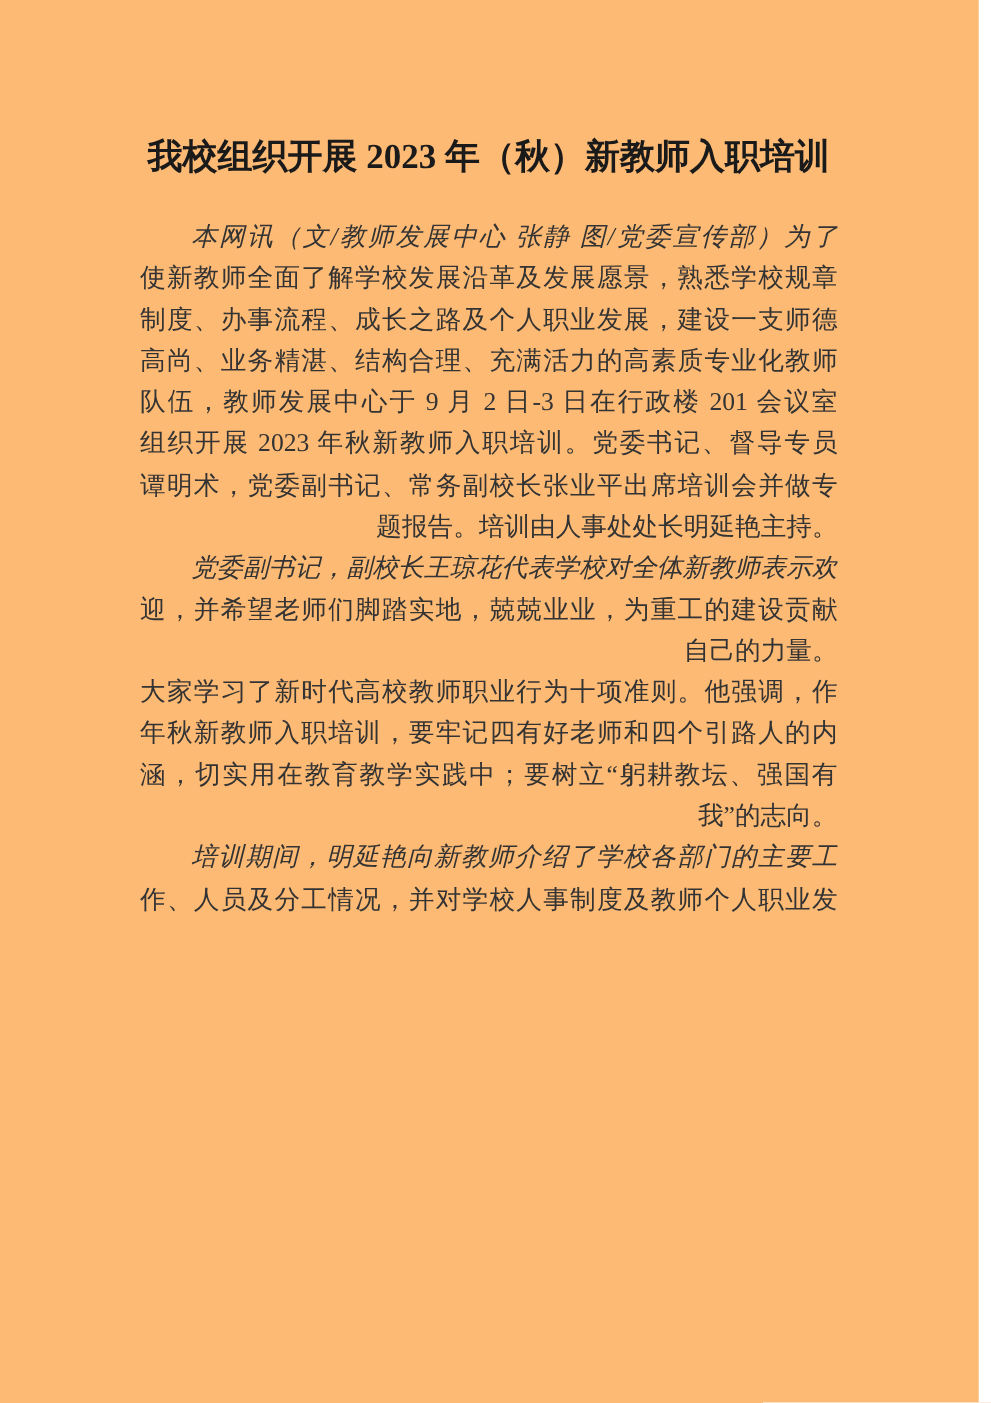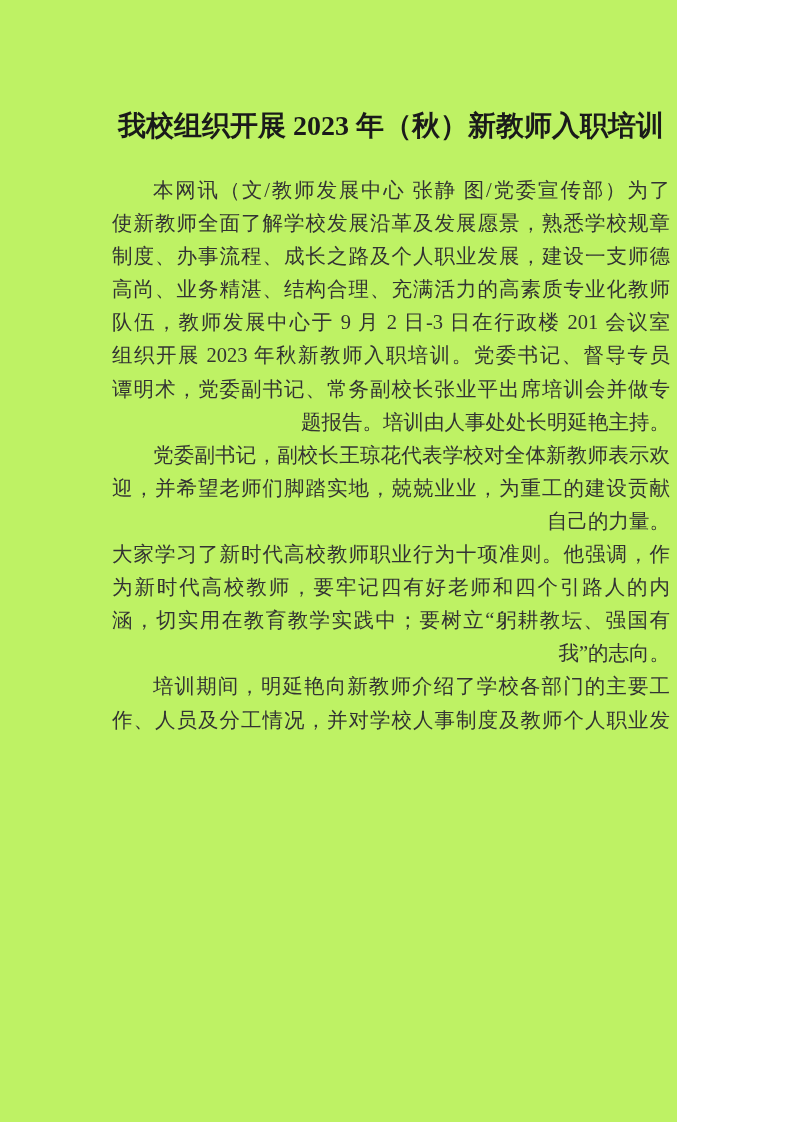--- a/index.html
+++ b/index.html
@@ -2,23 +2,23 @@
 <html><head>
 <meta charset="utf-8">
 <style>
   html, body {
     margin: 0;
     padding: 0;
     background: #ffffff;
   }
   .page {
     position: relative;
-    width: 677px;
+    width: 783px;
     height: 1122px;
-    background: #bef264;
+    background: #fdba74;
     overflow: hidden;
     font-family: "Liberation Serif", "DejaVu Serif", serif;
   }
   .doc-title {
     position: absolute;
     left: 112px;
     width: 558px;
     top: 107px;
     margin: 0;
     font-size: 28px;
@@ -41,20 +41,21 @@
     padding: 0;
   }
   .line {
     line-height: 33.1px;
     height: 33.1px;
     overflow: hidden;
     text-align: right;
   }
   .line.first {
     text-indent: 2em;
+    font-style: italic;
   }
   .line.fill {
     text-align: justify;
     text-align-last: justify;
   }
 </style>
 </head>
 <body>
 
 <div class="page">
@@ -70,21 +71,21 @@
         <div class="line fill">谭明术，党委副书记、常务副校长张业平出席培训会并做专</div>
         <div class="line">题报告。培训由人事处处长明延艳主持。</div>
       </div>
       <div class="para">
         <div class="line first fill">党委副书记，副校长王琼花代表学校对全体新教师表示欢</div>
         <div class="line fill">迎，并希望老师们脚踏实地，兢兢业业，为重工的建设贡献</div>
         <div class="line">自己的力量。</div>
       </div>
       <div class="para">
         <div class="line fill">大家学习了新时代高校教师职业行为十项准则。他强调，作</div>
-        <div class="line fill">为新时代高校教师，要牢记四有好老师和四个引路人的内</div>
+        <div class="line fill">年秋新教师入职培训，要牢记四有好老师和四个引路人的内</div>
         <div class="line fill">涵，切实用在教育教学实践中；要树立“躬耕教坛、强国有</div>
         <div class="line">我”的志向。</div>
       </div>
       <div class="para">
         <div class="line first fill">培训期间，明延艳向新教师介绍了学校各部门的主要工</div>
         <div class="line fill">作、人员及分工情况，并对学校人事制度及教师个人职业发</div>
       </div>
     </div>
 </div>
 

